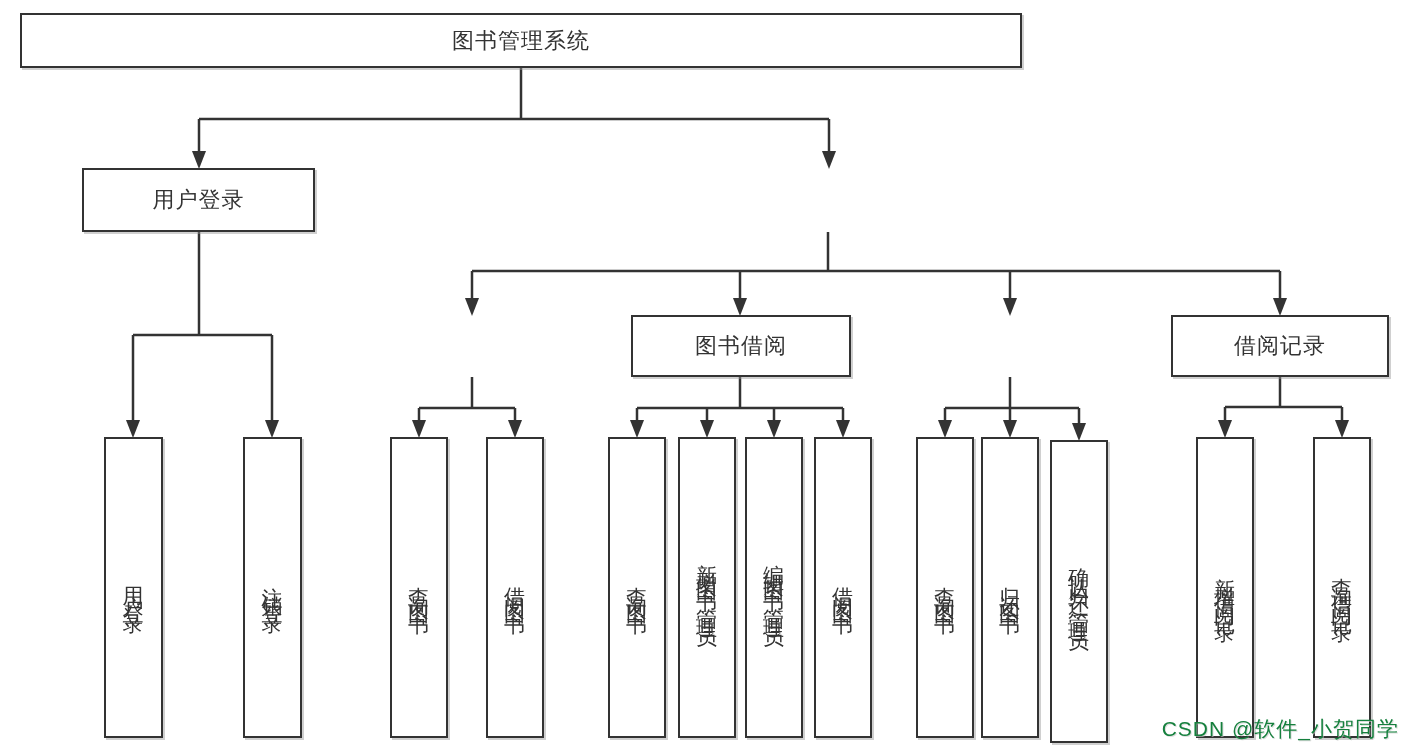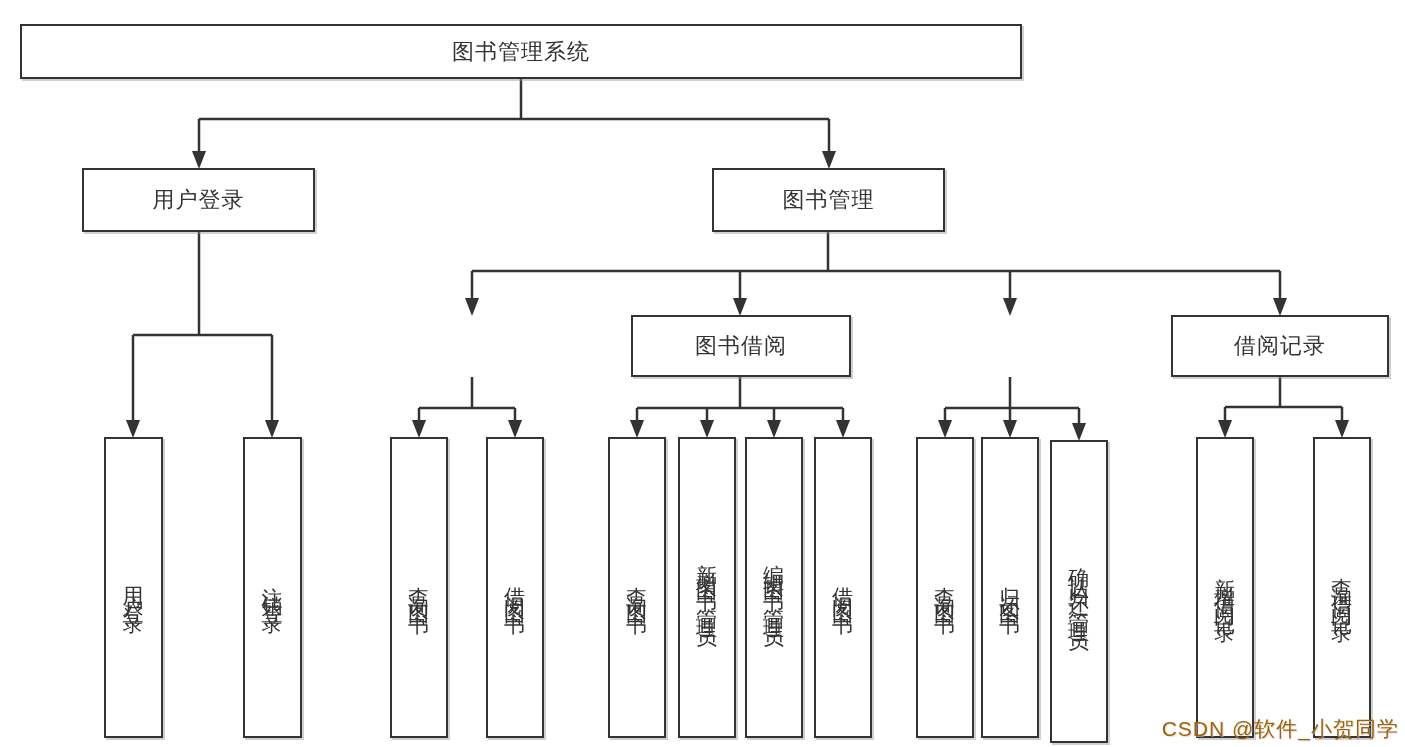--- a/index.html
+++ b/index.html
@@ -41,21 +41,21 @@
     text-orientation: mixed;
     letter-spacing: 9px;
     line-height: 1;
     white-space: nowrap;
   }
   #watermark {
     position: absolute;
     right: 6px;
     bottom: 4px;
     font-size: 21px;
-    color: #a16207;
+    color: #15803d;
     letter-spacing: 1px;
     text-shadow: 1px 1px 0 rgba(200,200,200,0.6);
   }
 </style>
 </head>
 <body>
 
 <div id="canvas">
 
   <svg id="connectors" viewBox="0 0 1405 747" xmlns="http://www.w3.org/2000/svg">
@@ -114,29 +114,26 @@
       <polygon points="767,420 781,420 774,438"></polygon>
       <polygon points="836,420 850,420 843,438"></polygon>
       <polygon points="938,420 952,420 945,438"></polygon>
       <polygon points="1003,420 1017,420 1010,438"></polygon>
       <polygon points="1072,423 1086,423 1079,441"></polygon>
       <polygon points="1218,420 1232,420 1225,438"></polygon>
       <polygon points="1335,420 1349,420 1342,438"></polygon>
     </g>
   </svg>
 
-  <div class="box hbox" style="left:20px; top:24px; width:1002px; height:55px;">
+  <div class="box hbox" style="left:20px; top:13px; width:1002px; height:55px;">
     <span>图书管理系统</span>
   </div>
 
   <div class="box hbox" style="left:82px; top:168px; width:233px; height:64px;">
     <span>用户登录</span>
-  </div>
-  <div class="box hbox" style="left:712px; top:168px; width:233px; height:64px;">
-    <span>图书管理</span>
   </div>
 
   <div class="box hbox" style="left:631px; top:315px; width:220px; height:62px;">
     <span>图书借阅</span>
   </div>
   <div class="box hbox" style="left:1171px; top:315px; width:218px; height:62px;">
     <span>借阅记录</span>
   </div>
 
   <div class="box leaf" style="left:104px; top:437px; width:59px; height:301px;">

